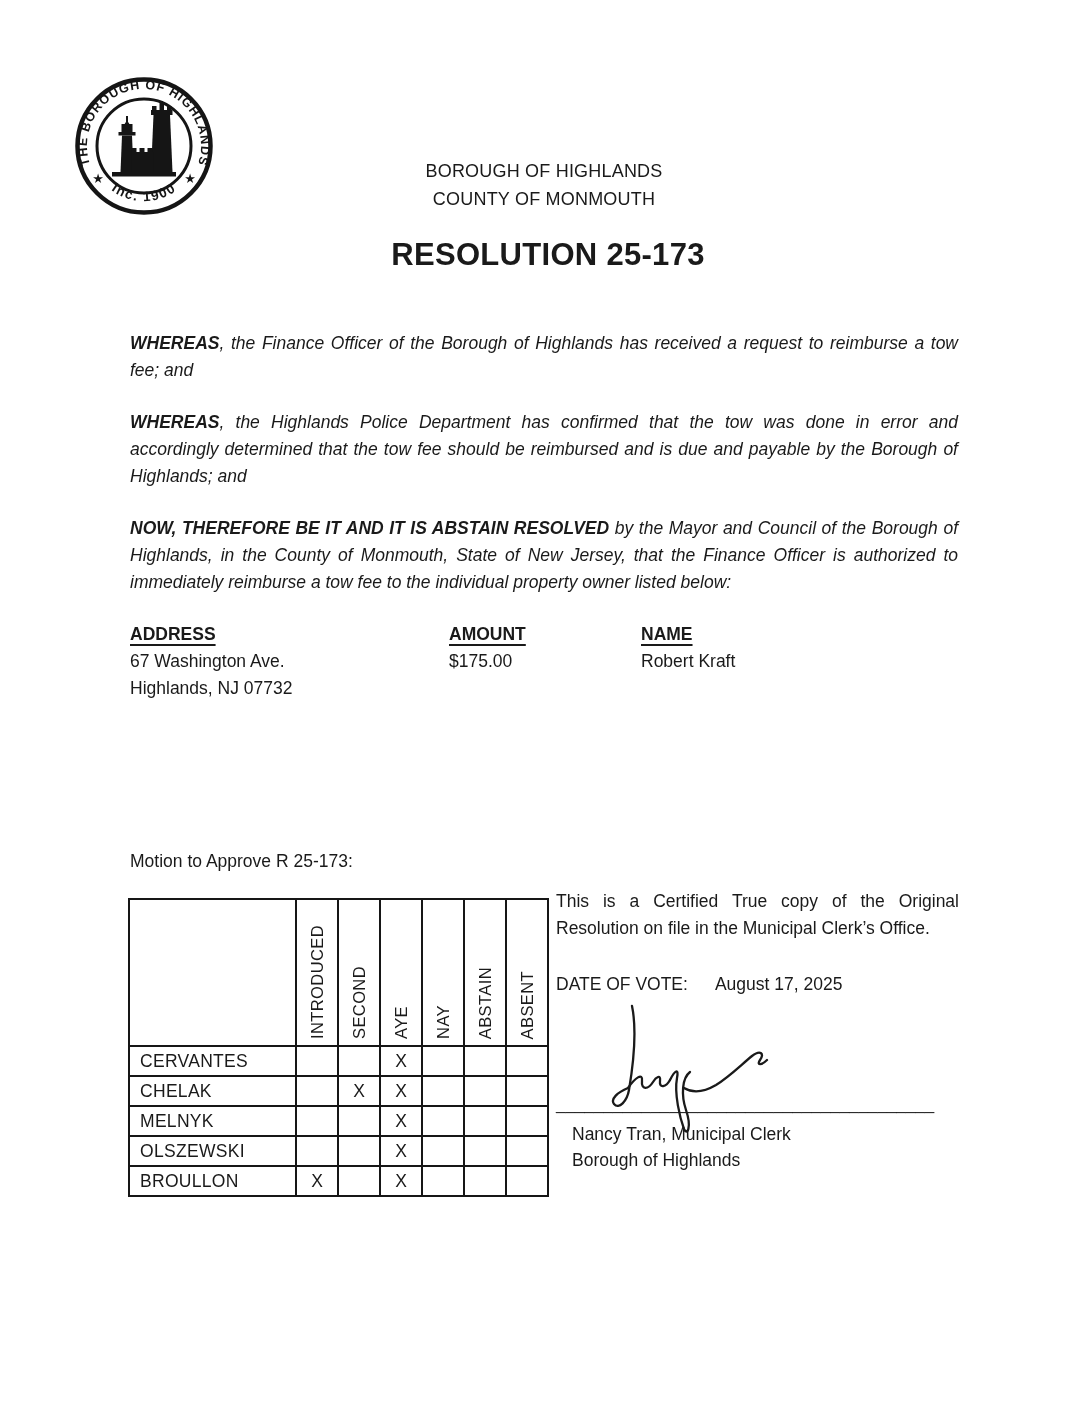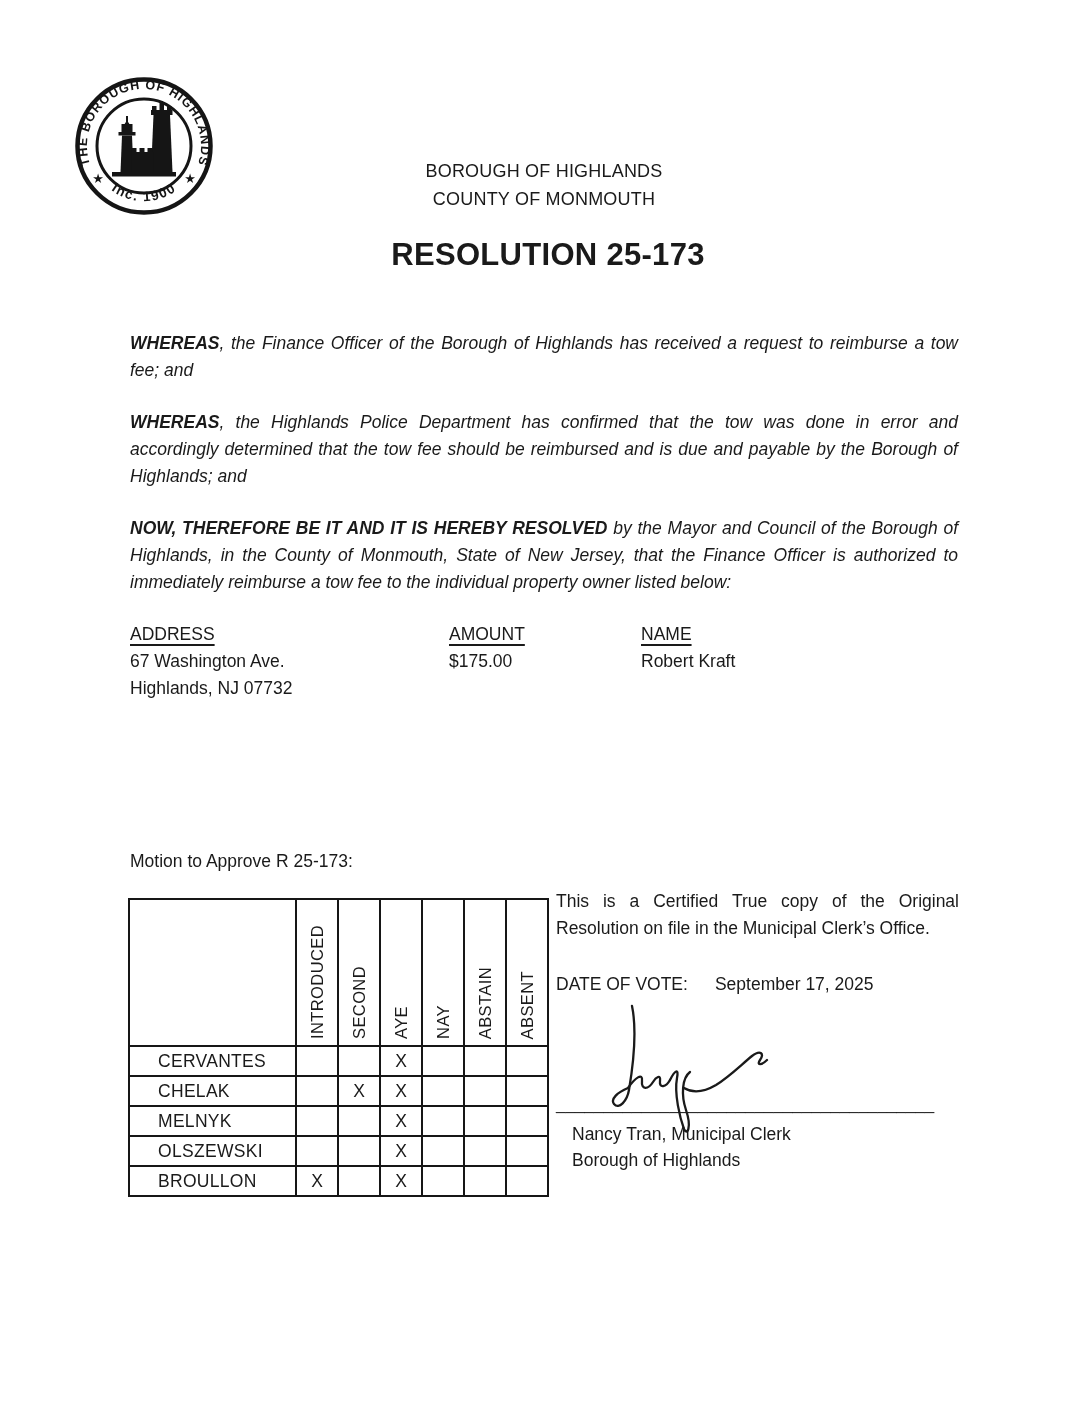--- a/index.html
+++ b/index.html
@@ -25,21 +25,21 @@
   
   .body-block {
     position:absolute; left:130px; top:330px; width:828px;
     font-size:17.5px; line-height:27px; text-align:justify;
   }
   .body-block p { margin:0 0 25px 0;font-style:italic; }
   .lead { font-weight:700; }
   
   .beneficiary { display:grid; grid-template-columns:319px 192px 1fr; margin-top:2px; text-align:left; }
   .col-head {
-    font-weight:400; text-decoration:underline;
+    font-weight:700; text-decoration:underline;
     text-decoration-thickness:2px; text-underline-offset:4px;
   }
   .beneficiary div { line-height:27px; }
   
   .motion { position:absolute; left:130px; top:851px; font-size:17.5px; }
   table.vote-table {
     position:absolute; left:128px; top:898px;
     border-collapse:collapse; table-layout:fixed;
   }
   .vote-table th, .vote-table td {
@@ -47,21 +47,21 @@
   }
   .vote-table th { height:145px; width:40px; position:relative; }
   .vote-table th.corner { width:165px; }
   .vhead {
     position:absolute; bottom:6px; left:50%;
     transform:translateX(-50%) rotate(180deg);
     writing-mode:vertical-rl;
     font-size:16.5px; letter-spacing:0.4px; white-space:nowrap;
   }
   .vote-table td { height:28px; font-size:17.5px; }
-  .vote-table td.name { padding-left:28px; letter-spacing:0.3px; }
+  .vote-table td.name { padding-left:10px; letter-spacing:0.3px; }
   .vote-table td.mark { text-align:center; }
   
   .cert-block { position:absolute; left:556px; top:888px; width:403px; font-size:17.5px; line-height:27px; }
   .cert-text { text-align:justify; margin:0; }
   .date-row { margin-top:29px; display:flex; }
   .date-row .gap { width:27px; }
   .sig-svg { position:absolute; left:588px; top:1002px; }
   .sig-line { position:absolute; left:556px; top:1095px; font-size:17px; letter-spacing:0; white-space:nowrap; }
   .sig-names { position:absolute; left:572px; top:1121px; font-size:17.5px; line-height:26px; }
 </style>
@@ -110,21 +110,21 @@
     <div>COUNTY OF MONMOUTH</div>
   </div>
 
   <div class="title-block">
     <h1>RESOLUTION 25-173</h1>
   </div>
 
   <div class="body-block">
     <p><span class="lead">WHEREAS</span><span>, the Finance Officer of the Borough of Highlands has received a request to reimburse a tow fee; and</span></p>
     <p><span class="lead">WHEREAS</span><span>, the Highlands Police Department has confirmed that the tow was done in error and accordingly determined that the tow fee should be reimbursed and is due and payable by the Borough of Highlands; and</span></p>
-    <p><span class="lead">NOW, THEREFORE BE IT AND IT IS HEREBY RESOLVED</span><span> by the Mayor and Council of the Borough of Highlands, in the County of Monmouth, State of New Jersey, that the Finance Officer is authorized to immediately reimburse a tow fee to the individual property owner listed below:</span></p>
+    <p><span class="lead">NOW, THEREFORE BE IT AND IT IS ABSTAIN RESOLVED</span><span> by the Mayor and Council of the Borough of Highlands, in the County of Monmouth, State of New Jersey, that the Finance Officer is authorized to immediately reimburse a tow fee to the individual property owner listed below:</span></p>
 
     <div class="beneficiary">
       <div class="col-head">ADDRESS</div>
       <div class="col-head">AMOUNT</div>
       <div class="col-head">NAME</div>
       <div>67 Washington Ave.</div>
       <div>$175.00</div>
       <div>Robert Kraft</div>
       <div>Highlands, NJ 07732</div>
       <div></div>
@@ -203,21 +203,21 @@
       <td class="mark"></td>
     </tr>
   </tbody>
     </table>
 
   <div class="cert-block">
     <p class="cert-text">This is a Certified True copy of the Original Resolution on file in the Municipal Clerk’s Office.</p>
     <div class="date-row">
       <span>DATE OF VOTE:</span>
       <span class="gap"></span>
-      <span>September 17, 2025</span>
+      <span>August 17, 2025</span>
     </div>
   </div>
 
   <div class="sig-line">________________________________________</div>
   <svg class="sig-svg" width="200" height="135" viewBox="0 0 200 135">
     <g fill="none" stroke="#1a1a1a" stroke-width="2.3" stroke-linecap="round" stroke-linejoin="round">
       <path d="M 44 4 C 49 28 46 58 41 88 C 39 99 31 108 26 102 C 22 97 30 90 40 86"></path>
       <path d="M 40 86 C 47 76 55 70 54 79 C 53 88 60 88 65 80 C 68 75 73 72 72 79 C 71 87 78 85 82 78"></path>
       <path d="M 82 78 C 87 68 91 66 89 76 C 86 92 92 116 96 127 C 99 134 104 126 98 108 C 93 93 94 76 102 70"></path>
       <path d="M 96 86 C 106 92 116 90 128 83 C 141 75 153 63 164 54 C 172 48 177 51 172 58 C 168 64 174 63 179 58"></path>

